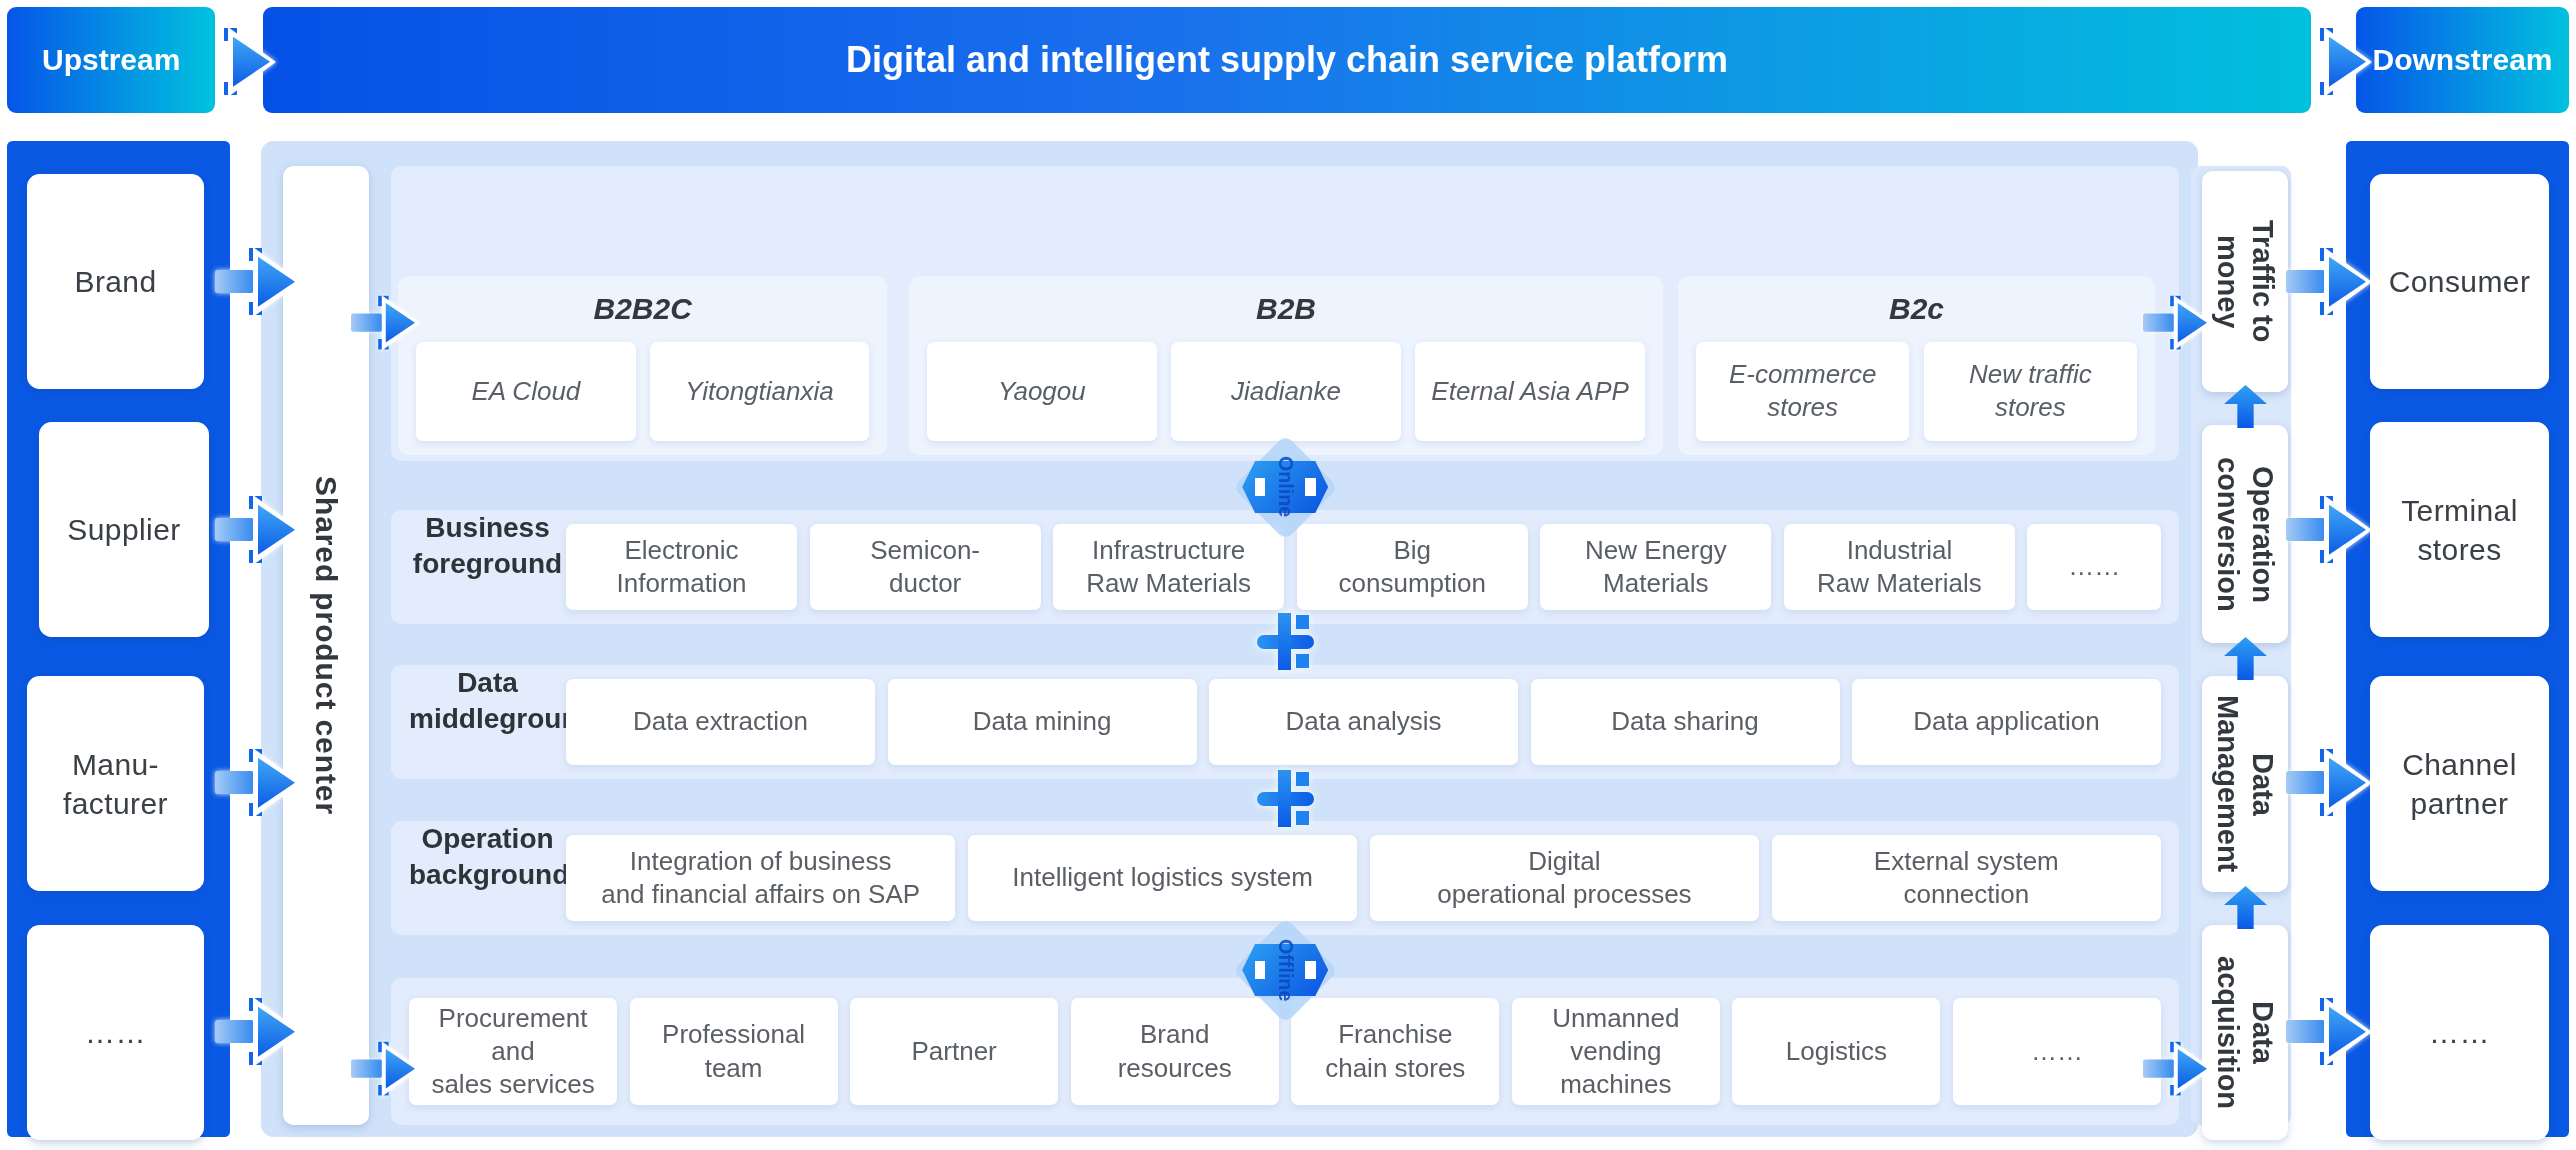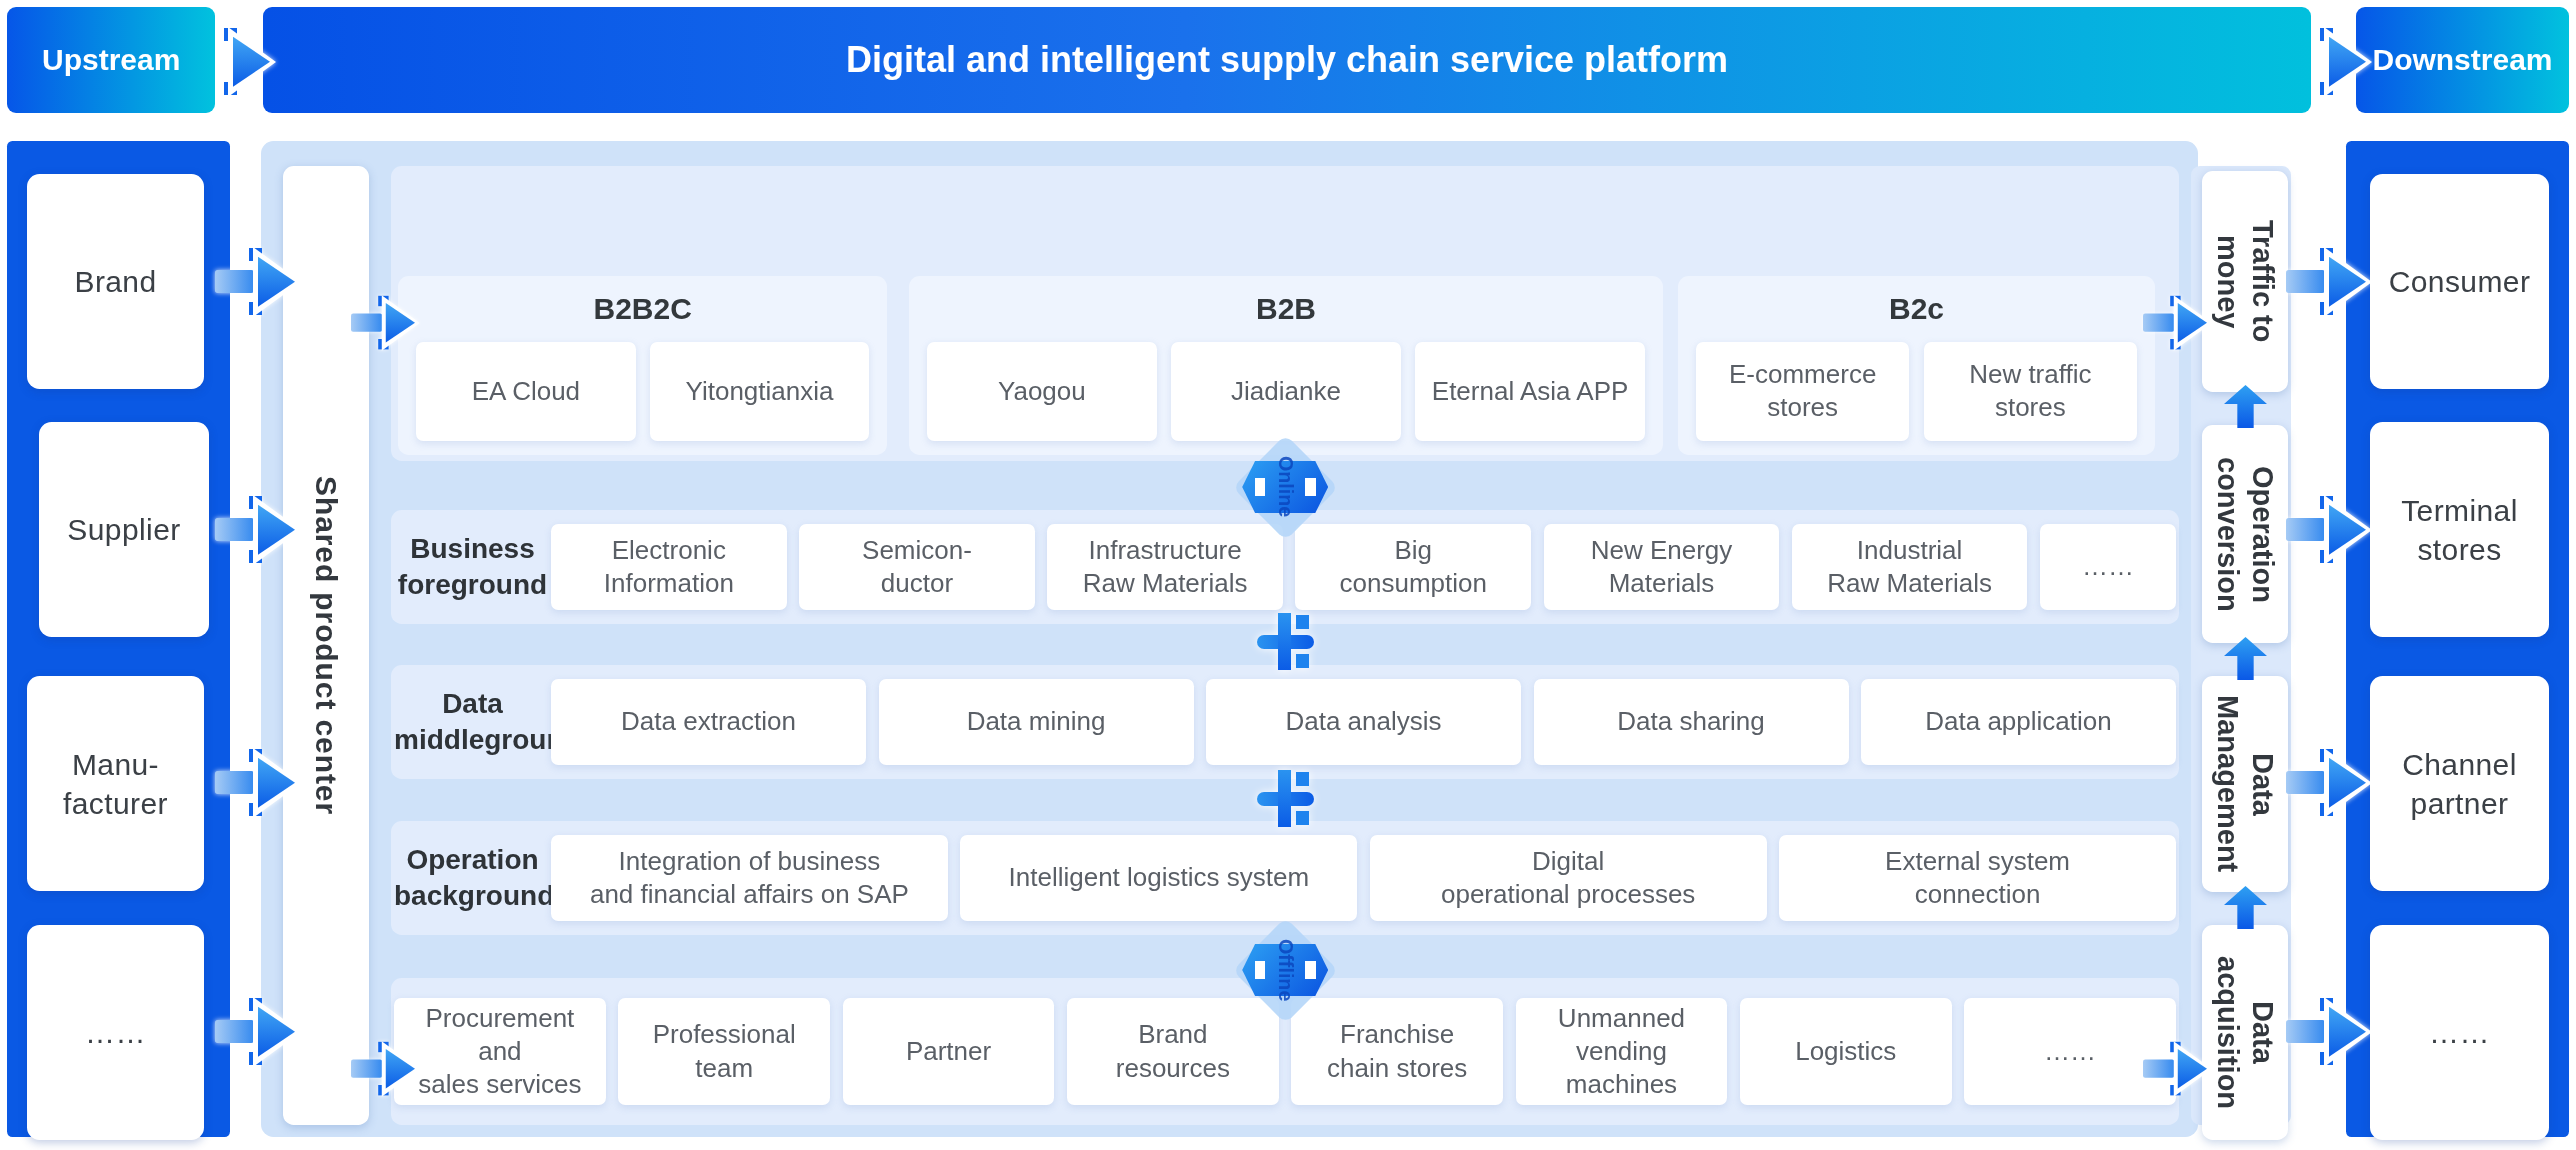--- a/index.html
+++ b/index.html
@@ -36,32 +36,32 @@
   .vtext{writing-mode:vertical-rl;text-orientation:mixed;text-align:center;
          font-weight:bold;color:#33383e;line-height:1.2;}
   .shared-bar .vtext{font-size:30px;letter-spacing:0.9px;}
 
   
   .channels{position:absolute;left:391px;top:166px;width:1788px;height:295px;
             background:#e2ecfc;border-radius:10.7px;z-index:2;}
   .ch-title{position:absolute;left:0;right:0;top:47px;text-align:center;
             font-size:36px;font-weight:bold;color:#2c3137;}
   .group{position:absolute;top:110px;height:179px;background:#eef4fe;border-radius:10.7px;
-         display:flex;flex-direction:column;}
+         display:flex;flex-direction:column;font-style:italic;}
   .g-label{height:66px;display:flex;align-items:center;justify-content:center;
            font-size:30px;font-weight:bold;color:#33383c;}
   .g-cards{flex:1;margin:0 18px 14.3px;display:flex;gap:14.3px;}
 
   .card{background:#fff;border-radius:7.2px;display:flex;align-items:center;justify-content:center;
         text-align:center;color:#5a5f66;font-size:26px;line-height:1.28;
         box-shadow:0 2.7px 7.2px rgba(130,160,210,.22);padding:3.6px 7.2px;box-sizing:border-box;flex:1;}
 
   
   .rowp{position:absolute;left:391px;width:1788px;background:#e2ecfc;border-radius:10.7px;
-        display:flex;align-items:center;padding:0 3px;box-sizing:border-box;z-index:2;}
+        display:flex;padding:0 18px;box-sizing:border-box;z-index:2;}
   .r-label{width:157px;flex-shrink:0;text-align:center;font-size:28px;font-weight:bold;
            color:#2e3338;line-height:1.3;}
   .r-cards{flex:1;display:flex;gap:12.5px;align-items:center;}
   .rowp .card{height:86px;}
   .rowp.tall .card{height:107px;}
 
   
   .vbar{position:absolute;left:2202px;width:86px;background:#fff;border-radius:10.7px;z-index:3;
         display:flex;align-items:center;justify-content:center;
         box-shadow:0 2.7px 9px rgba(90,130,190,.3);}

